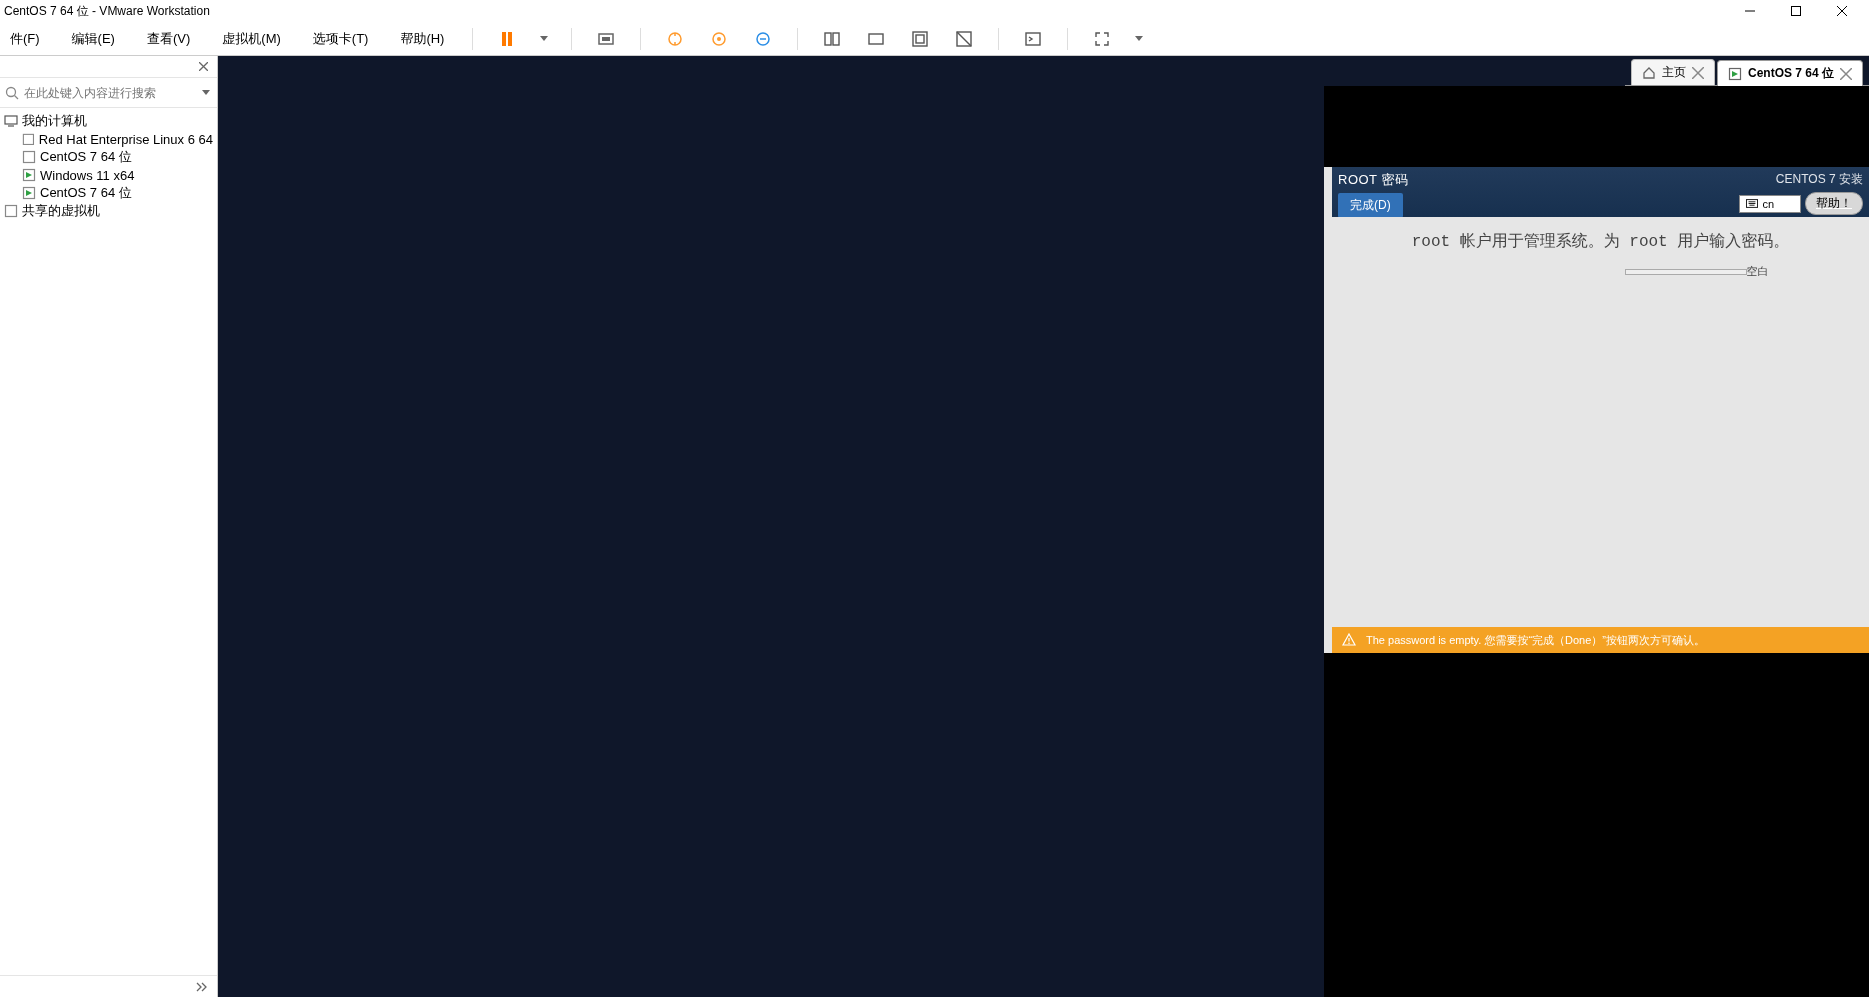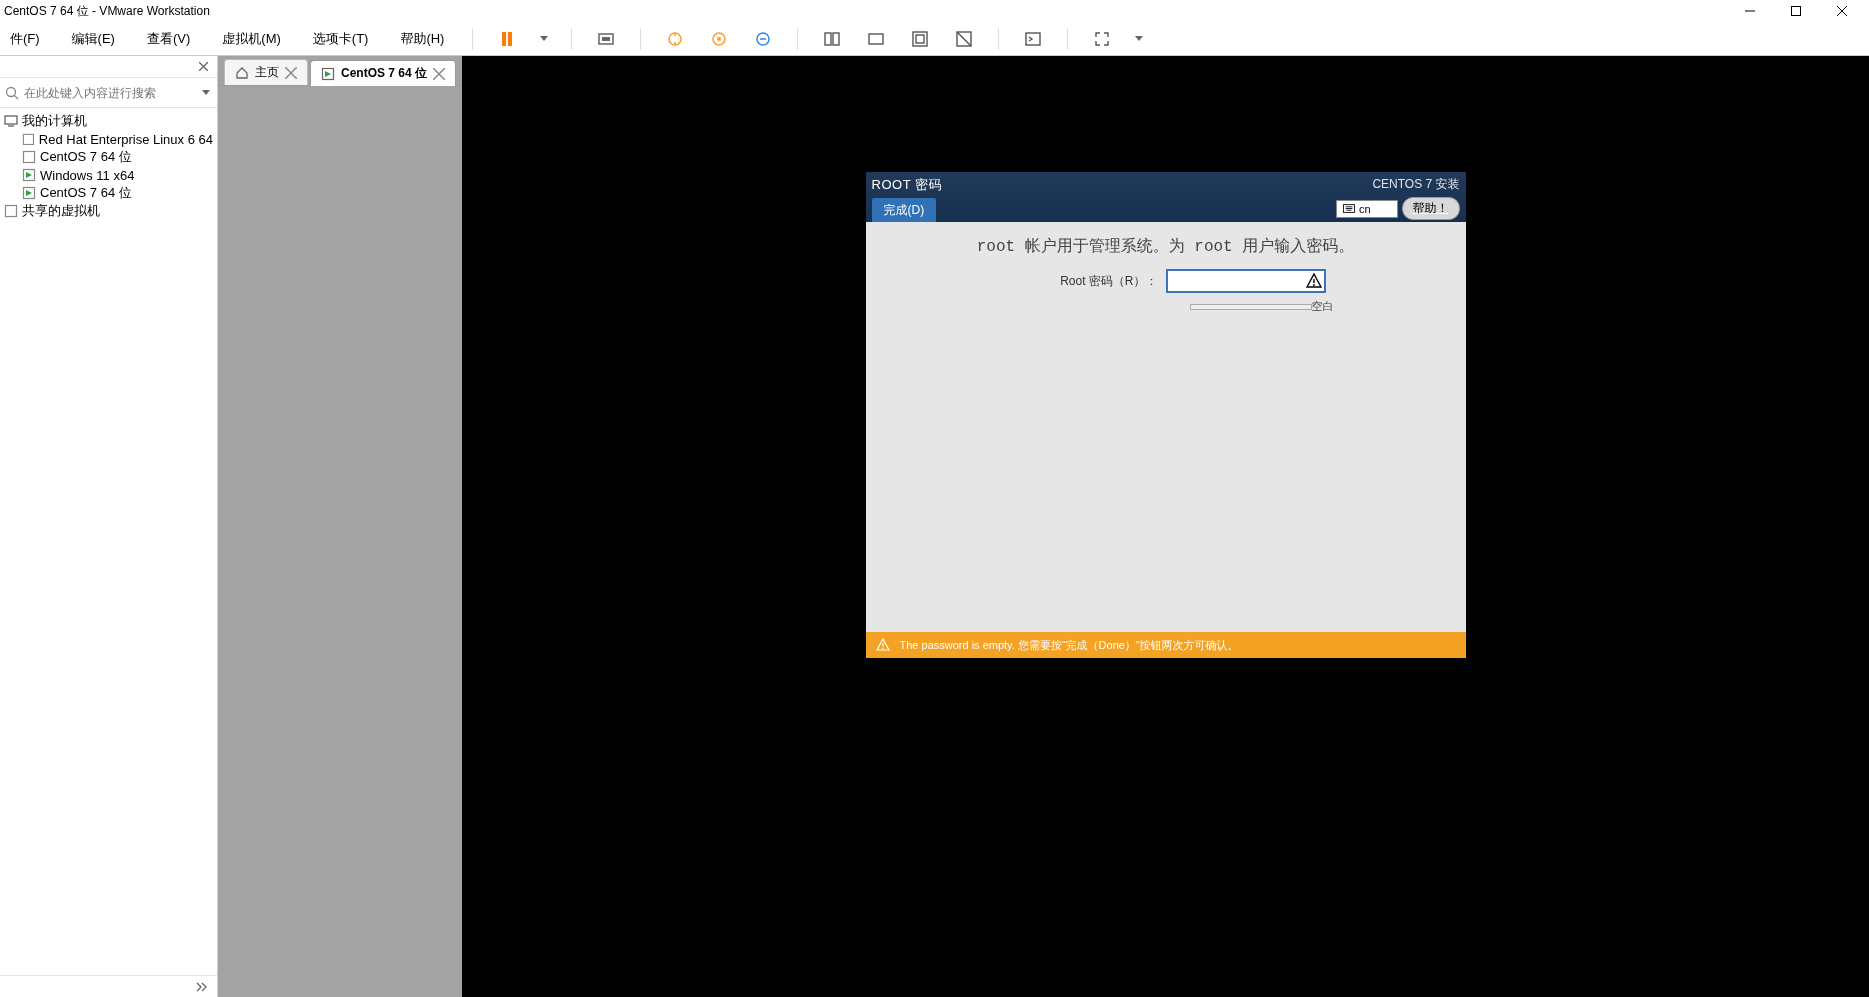--- a/index.html
+++ b/index.html
@@ -35,29 +35,29 @@
   .search-input { flex:1; border:none; outline:none; font-size:12px; color:#666; background:transparent; }
   .search-drop { width:14px; display:flex; align-items:center; justify-content:center; color:#666; }
   .tree { flex:1; padding: 4px 0; overflow:hidden; font-size: 13px; }
   .tree-row { display:flex; align-items:center; height:18px; padding: 0 4px; gap:4px; white-space: nowrap; }
   .tree-row.child { padding-left: 22px; }
   .tree-ic { width:14px; height:14px; display:flex; align-items:center; justify-content:center; }
   .side-bottom { height: 22px; border-top: 1px solid #e5e5e5; display:flex; justify-content:flex-end; align-items:center; padding: 0 4px; }
   .chevrons { width:22px; height:16px; display:flex; align-items:center; justify-content:center; color:#666; }
 
   
-  .vmarea { flex:1; display:flex; flex-direction:row; background:#a3a3a3; }
+  .vmarea { flex:1; display:flex; flex-direction:column; background:#0f172a;align-items:flex-end; }
   .tabs { height: 30px; display:flex; align-items:flex-end; padding: 4px 6px 0 6px; gap:2px; border-bottom:1px solid #9a9a9a; }
   .tab { height: 26px; display:flex; align-items:center; gap:6px; padding: 0 10px; background:#f5f5f5; border:1px solid #bbb; border-bottom:none; border-radius:4px 4px 0 0; font-size:12px; }
   .tab.active { background:#fff; border-color:#9a9a9a; position:relative; top:1px; font-weight:bold; }
   .tab-close { width:12px; height:12px; color:#888; display:flex; align-items:center; justify-content:center; }
   .tab-ic { width:14px; height:14px; display:flex; align-items:center; justify-content:center; }
 
   .vmscreen { flex:1; background:#000; display:flex; align-items:flex-start; justify-content:center; overflow:hidden; }
-  .guest { margin-top: 116px; width: 600px; height: 486px; background:#e6e6e6; display:flex; flex-direction:column; font-size:12px; }
+  .guest { margin-top: 81px; width: 545px; height: 486px; background:#e6e6e6; display:flex; flex-direction:column; font-size:12px;padding-left:8px; }
 
   
   .g-head { height: 50px; background: linear-gradient(180deg,#213a5a 0%, #17304f 100%); display:flex; align-items:flex-start; padding:4px 6px 0 6px; color:#fff; }
   .g-head-left { display:flex; flex-direction:column; gap:4px; }
   .g-title { font-size:13px; letter-spacing:0.5px; }
   .g-btn { background:#3171b7; color:#fff; border:none; padding:4px 12px; font-size:12px; border-radius:2px; width:fit-content; }
   .g-head-spacer { flex:1; }
   .g-head-right { display:flex; flex-direction:column; align-items:flex-end; gap:4px; }
   .g-install { font-size:12px; color:#e0e4ea; }
   .g-right-row { display:flex; gap:4px; align-items:center;text-decoration:underline; }
@@ -340,34 +340,20 @@
                 </span>
                 <span>cn</span>
               </div>
               <button class="g-help">帮助！</button>
             </div>
           </div>
         </div>
 
         <div class="g-body">
           <div class="g-desc">root 帐户用于管理系统。为 root 用户输入密码。</div>
-          <div class="g-form-row">
-            <div class="g-label">Root 密码（R）：</div>
-            <div class="g-input-wrap">
-              <input class="g-input" type="password" style="">
-              <span class="g-warn-ic">
-                <svg viewBox="0 0 16 16">
-                    <path d="M8 1 L15 14 L1 14 Z" fill="none" stroke="#000" stroke-width="1.4"></path>
-                    <line x1="8" y1="6" x2="8" y2="10" stroke="#000" stroke-width="1.4"></line>
-                    <circle cx="8" cy="12" r="0.9" fill="#000"></circle>
-                  </svg>
-              </span>
-            </div>
-            <div style="width:40px"></div>
-          </div>
           <div class="g-strength-row">
             <div class="g-right-pad"></div>
             <div class="g-strength-bar"></div>
             <div class="g-strength-lbl">空白</div>
           </div>
         </div>
 
         <div class="g-footer">
           <span class="g-foot-ic">
             <svg viewBox="0 0 14 14">

